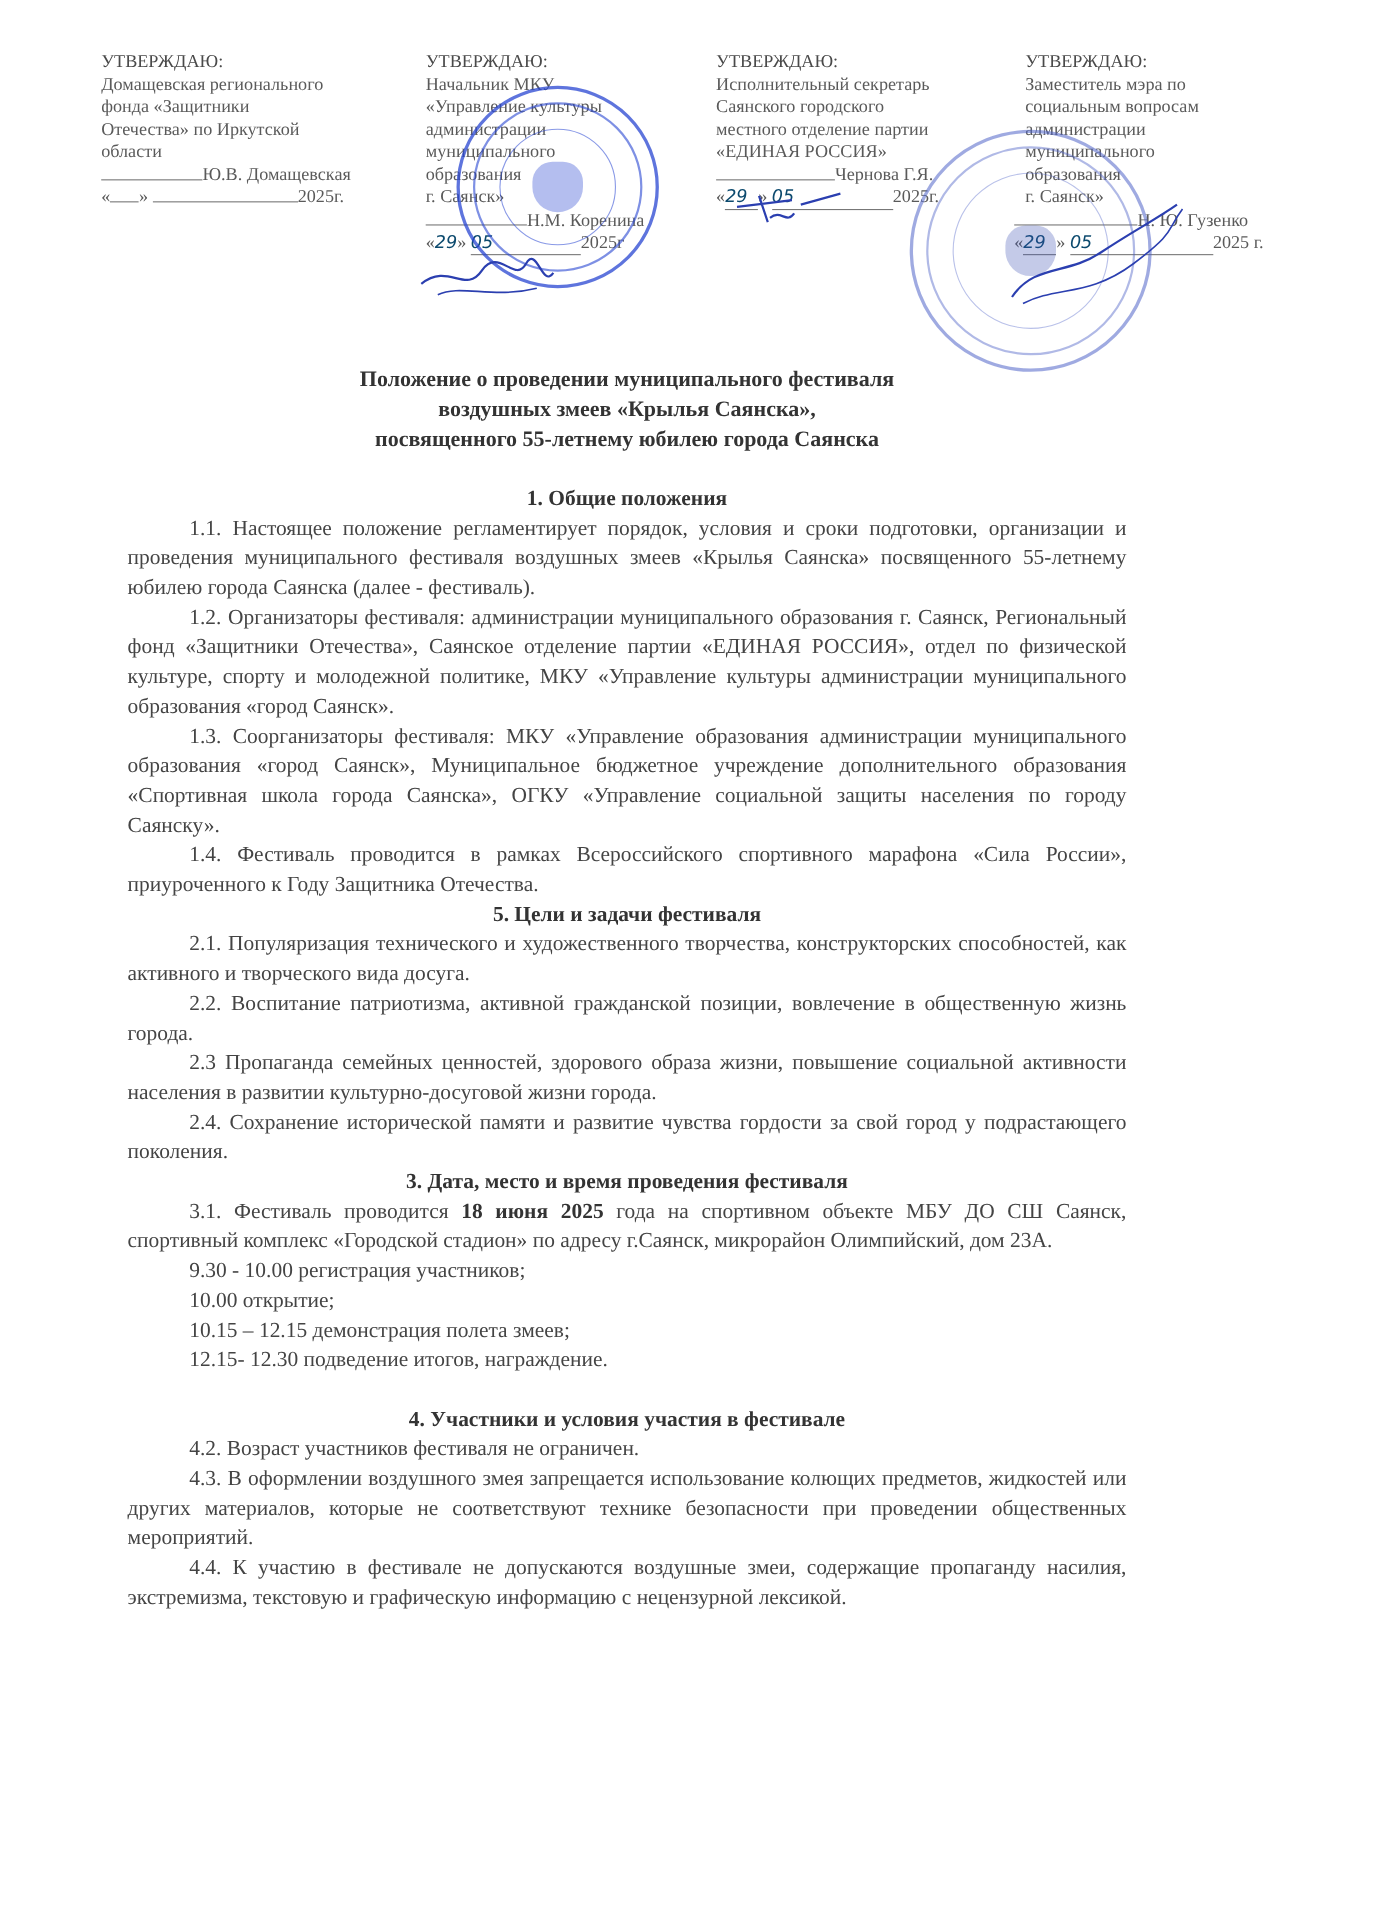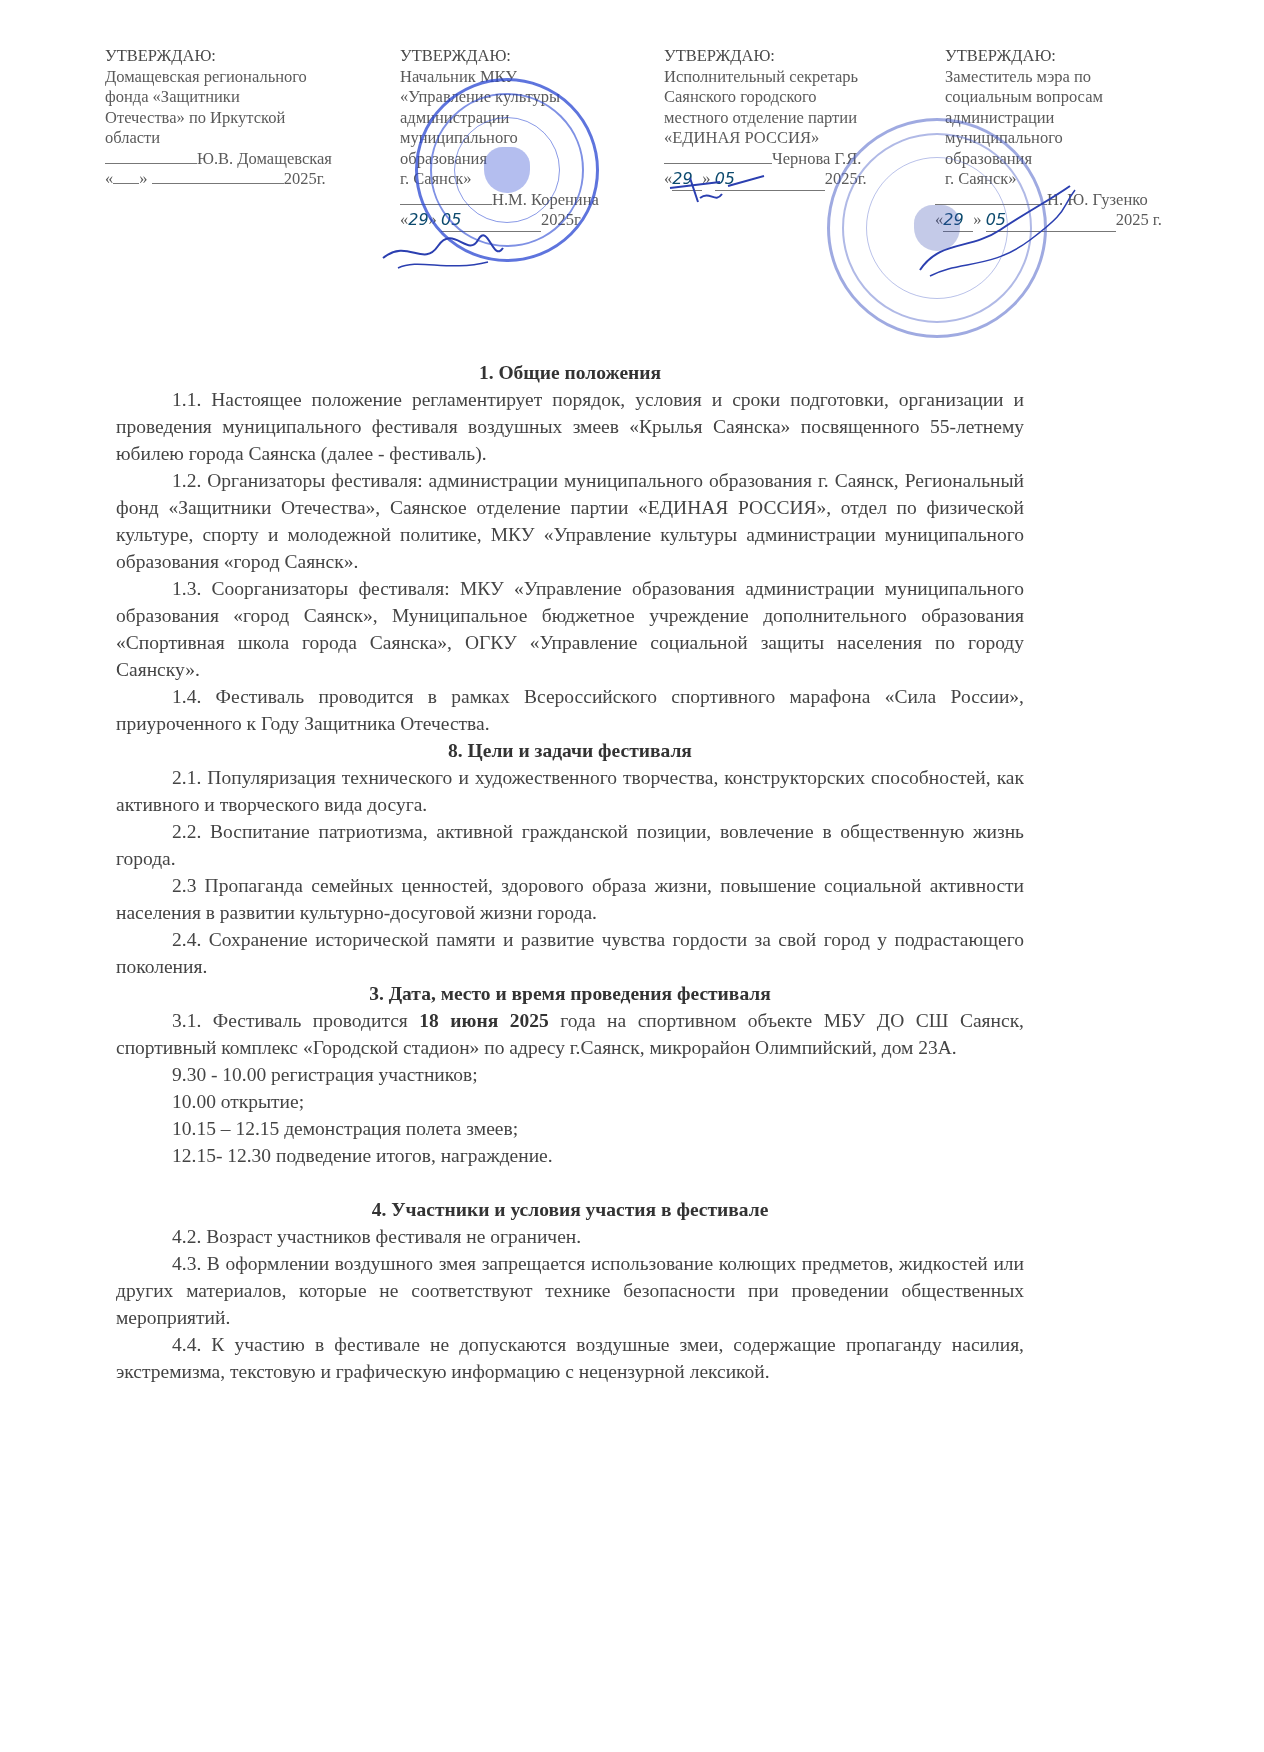--- a/index.html
+++ b/index.html
@@ -1,18 +1,18 @@
 <!DOCTYPE html>
 <html><head>
 <meta charset="utf-8">
 <style>
   html, body { margin: 0; padding: 0; background: #ffffff; }
   body { width: 1264px; height: 1752px; position: relative; overflow: hidden; color: #3a3a3a; }
 
-  .approvals { position: absolute; top: 46px; left: 17px; width: 1112px; height: 260px; text-decoration: underline; }
+  .approvals { position: absolute; top: 46px; left: 4px; width: 1112px; height: 260px; text-decoration: underline; }
   .appr { position: absolute; top: 0; font-family: "Liberation Serif", serif; font-size: 16.5px; line-height: 20.5px; color: #5a5a5a; }
   .appr .h { color: #4a4a4a; }
   .appr .line { white-space: nowrap; }
   .u { display: inline-block; border-bottom: 1px solid #777; height: 14px; vertical-align: baseline; }
   .hw { font-family: "DejaVu Sans", sans-serif; font-style: italic; color: #0c4a6e; font-size: 16px; }
 
   .stamp { position: absolute; border-radius: 50%; border: 3px solid rgba(40,70,210,0.75); pointer-events: none; }
   .stamp::before { content: ""; position: absolute; inset: 12px; border-radius: 50%; border: 2px solid rgba(40,70,210,0.6); }
   .stamp::after { content: ""; position: absolute; inset: 36px; border-radius: 50%; border: 1.5px solid rgba(40,70,210,0.55); }
   .stamp .emblem { position: absolute; left: 50%; top: 50%; width: 46px; height: 46px; margin: -23px 0 0 -23px; border-radius: 40% 40% 50% 50%; background: rgba(40,70,210,0.35); }
@@ -103,32 +103,37 @@
 </svg>
 <svg class="sig" style="left:660px;top:168px" width="110" height="40">
   <path d="M10 20 L 60 14 M 30 10 L 38 34 M 40 30 C 50 22, 55 36, 62 26 M 68 18 L 104 8" stroke="#2b3fb0" stroke-width="2" fill="none"></path>
 </svg>
 <svg class="sig" style="left:910px;top:180px" width="170" height="110">
   <path d="M10 90 C 30 60, 60 70, 90 50 S 140 20, 160 6" stroke="#2b3fb0" stroke-width="2" fill="none"></path>
   <path d="M20 96 C 50 80, 80 90, 120 60 S 150 30, 165 10" stroke="#2b3fb0" stroke-width="1.5" fill="none"></path>
 </svg>
 
 <div class="doc">
+  <div class="title">
+    <div>Положение о проведении  муниципального фестиваля</div>
+    <div>воздушных змеев «Крылья Саянска»,</div>
+    <div>посвященного 55-летнему юбилею города Саянска</div>
+  </div>
   <div class="gap"></div>
 
   <div>
     <div class="sec-h">1.  Общие положения</div>
     <div class="p">1.1. Настоящее положение регламентирует порядок, условия и сроки подготовки, организации и проведения муниципального фестиваля  воздушных змеев «Крылья Саянска» посвященного 55-летнему юбилею города Саянска (далее - фестиваль).</div>
     <div class="p">1.2. Организаторы фестиваля: администрации муниципального образования г. Саянск, Региональный фонд «Защитники Отечества», Саянское отделение партии «ЕДИНАЯ РОССИЯ», отдел по физической культуре, спорту и молодежной политике, МКУ «Управление культуры администрации муниципального образования «город Саянск».</div>
     <div class="p">1.3. Соорганизаторы фестиваля: МКУ «Управление образования администрации муниципального образования «город Саянск», Муниципальное бюджетное учреждение дополнительного образования «Спортивная школа города Саянска», ОГКУ «Управление социальной защиты населения по городу Саянску».</div>
     <div class="p">1.4. Фестиваль проводится в рамках Всероссийского спортивного марафона «Сила России», приуроченного к Году Защитника Отечества.</div>
   </div>
 
   <div>
-    <div class="sec-h">8. Цели и задачи фестиваля</div>
+    <div class="sec-h">5. Цели и задачи фестиваля</div>
     <div class="p">2.1. Популяризация технического и художественного творчества, конструкторских способностей, как активного и творческого вида досуга.</div>
     <div class="p">2.2. Воспитание патриотизма, активной гражданской позиции, вовлечение в общественную жизнь города.</div>
     <div class="p">2.3 Пропаганда семейных ценностей, здорового образа жизни, повышение социальной активности населения в развитии культурно-досуговой жизни города.</div>
     <div class="p">2.4. Сохранение исторической памяти и развитие чувства гордости за свой город у подрастающего поколения.</div>
   </div>
 
   <div>
     <div class="sec-h">3.  Дата, место и время проведения фестиваля</div>
     <div class="p"><span>3.1. Фестиваль проводится   </span><span class="b">18 июня 2025</span><span> года на спортивном объекте МБУ ДО СШ Саянск, спортивный комплекс  «Городской стадион» по адресу г.Саянск, микрорайон Олимпийский, дом 23А.</span></div>
     <div class="sched">

